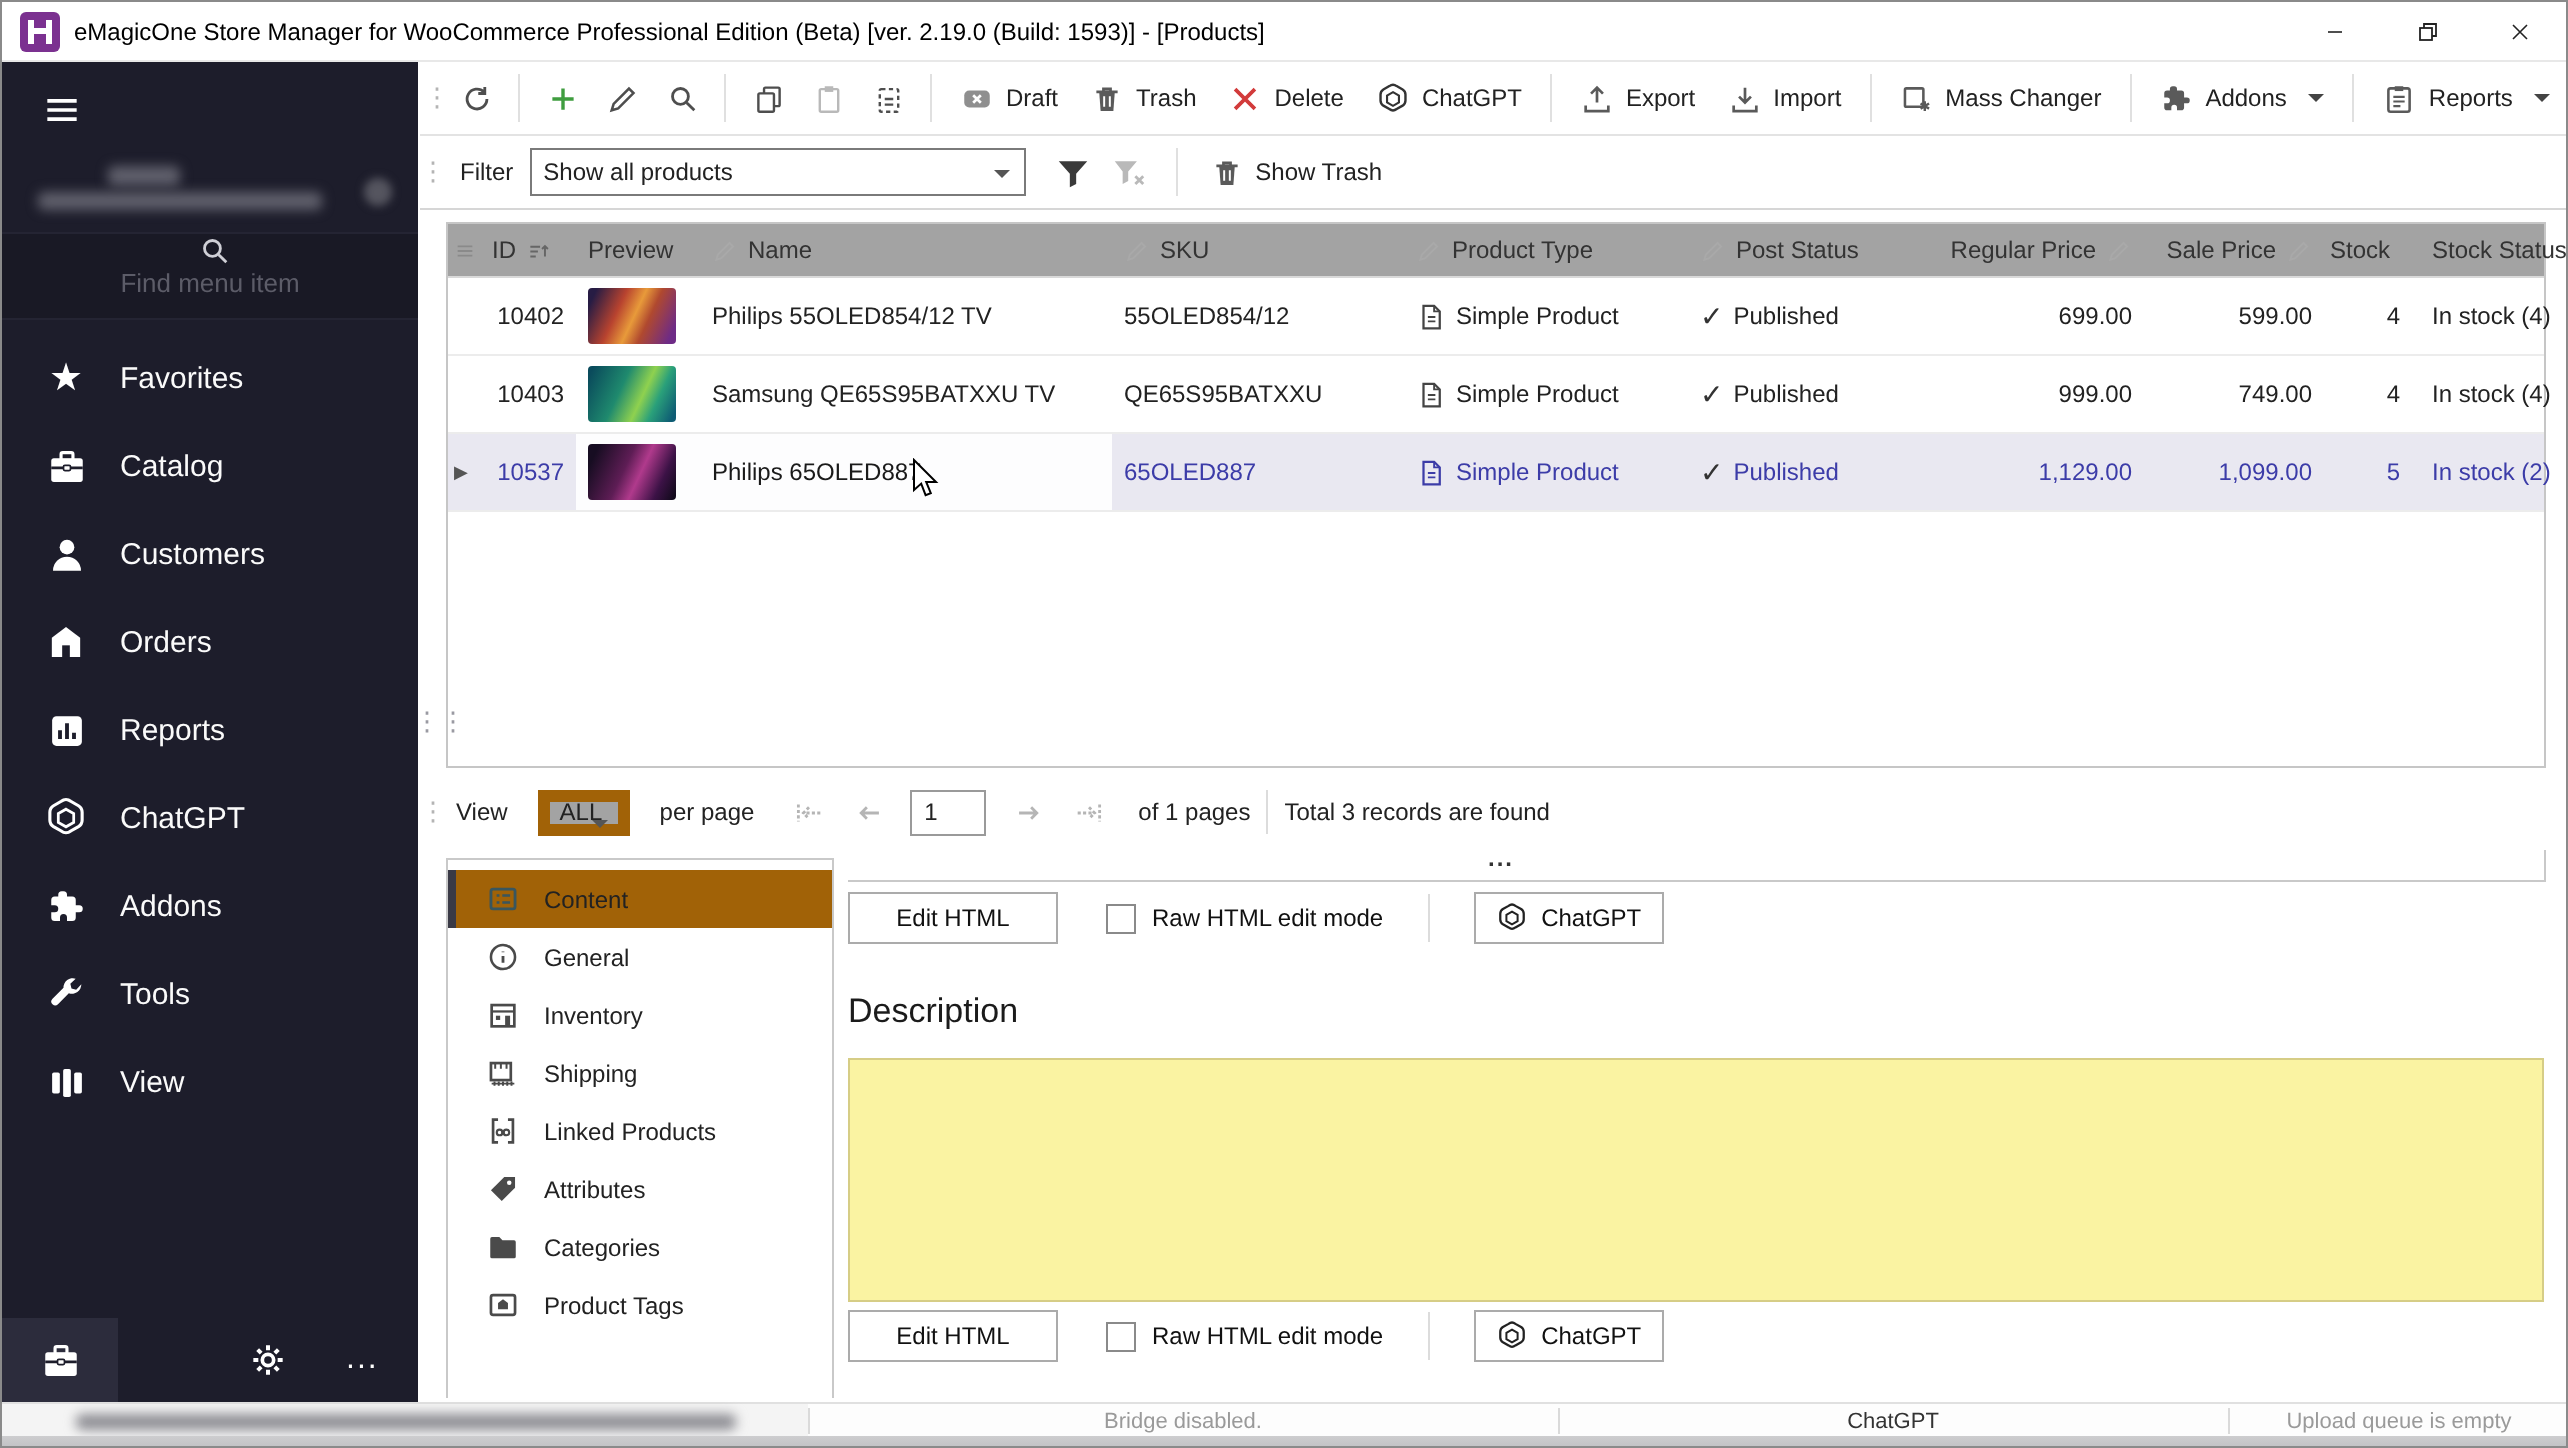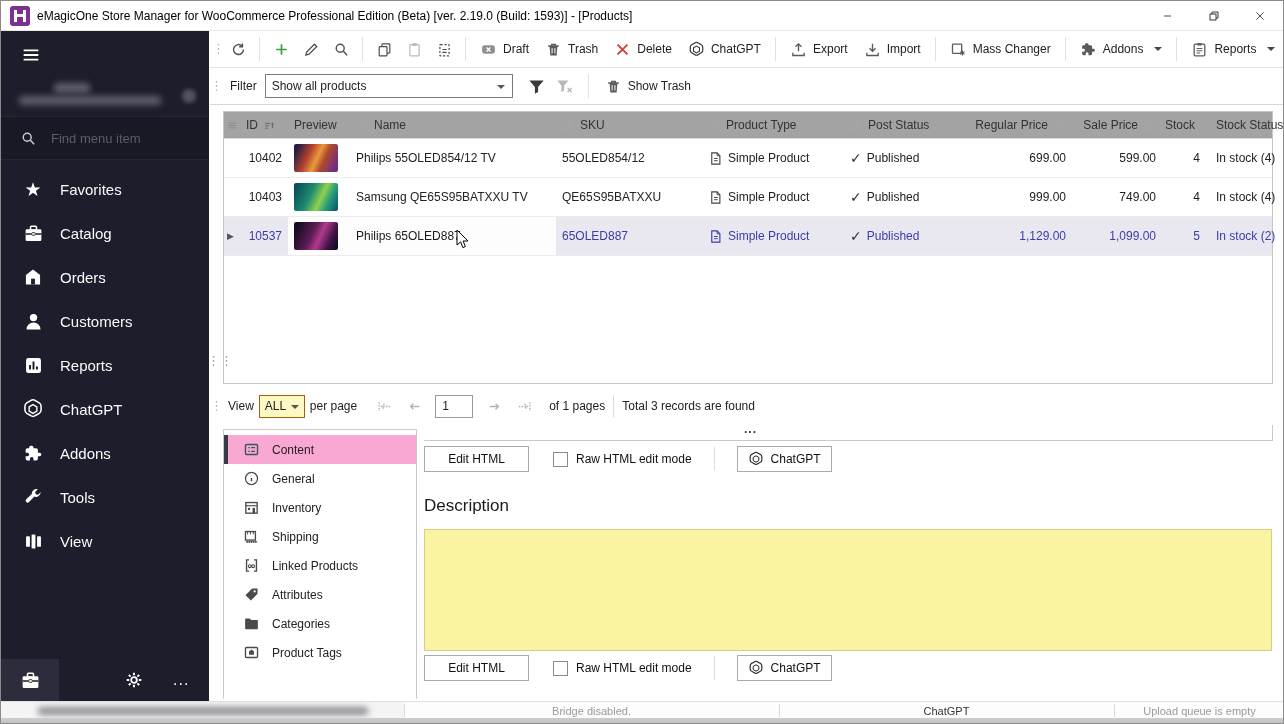--- a/index.html
+++ b/index.html
@@ -15,21 +15,21 @@
   .apptitle { font-size:12px; color:#000000; }
   .wincontrols { margin-left:auto; display:flex; height:30px; }
   .winbtn { width:46px; height:30px; display:flex; align-items:center; justify-content:center; color:#222; }
   .winbtn svg { width:12px; height:12px; }
 
   
   .sidebar { position:absolute; top:30px; left:0; width:208px; height:670px; background:#1d1d2b; color:#fff; }
   .hamburger { position:absolute; top:12px; left:16px; width:28px; height:24px; display:flex; align-items:center; justify-content:center; }
   .blur-blob { position:absolute; background:#5f5f6b; filter:blur(3px); border-radius:3px; }
   .acct-dot { position:absolute; width:14px; height:14px; border-radius:50%; background:#55555f; filter:blur(2px); }
-  .side-search { position:absolute; top:85px; left:0; width:208px; height:44px; background:#18московia; background:#191925; display:flex; align-items:center; border-top:1px solid #242433; border-bottom:1px solid #242433; }
+  .side-search { position:absolute; top:85px; left:0; width:208px; height:44px; background:#18московia; background:#191925; display:flex; align-items:center; border-top:1px solid #242433; border-bottom:1px solid #242433;flex-direction:column; }
   .side-search .sicon { margin:0 14px 0 19px; color:#cfcfd6; }
   .side-search .ph { color:#5c5c68; font-size:13px; }
   .menu { position:absolute; top:136px; left:0; width:208px; }
   .mitem { height:44px; display:flex; align-items:center; cursor:default; }
   .mitem .mic { width:26px; height:22px; margin:0 14px 0 19px; color:#fff; display:flex; align-items:center; justify-content:center; flex:none; }
   .mitem .mlabel { font-size:15px; color:#fafafa; }
   .side-bottom { position:absolute; bottom:0; left:0; width:208px; height:42px; display:flex; align-items:center; background:#1d1d2b; }
   .sb-tile { width:58px; height:42px; background:#2c2c3c; display:flex; align-items:center; justify-content:center; }
   .sb-gear { margin-left:60px; width:30px; display:flex; justify-content:center; }
   .sb-more { margin-left:24px; color:#fff; font-size:16px; letter-spacing:1px; }
@@ -71,30 +71,30 @@
   .t1 { background:linear-gradient(115deg,#0a4b5c 5%,#1f8a6e 38%,#8fd14f 60%,#2aa07a 75%,#0e5c74 95%); }
   .t2 { background:linear-gradient(115deg,#170d22 10%,#5e1d55 42%,#b03a8c 58%,#3c1246 80%,#120a1c 97%); }
   .check { font-weight:bold; color:#333; font-size:14px; }
   .trow.sel .check { color:#3c3ca8; }
   .expand { color:#555; font-size:9px; }
   .splitdots { position:absolute; top:356px; left:206px; color:#9a9aa2; font-size:13px; line-height:7px; letter-spacing:0; width:14px; }
 
   
   .pagerow { position:absolute; top:387px; left:209px; width:1075px; height:36px; display:flex; align-items:center; background:#fff; }
   .pagerow .vsep { width:1px; height:22px; background:#dcdcdc; margin:0 8px; }
-  .minicombo { width:46px; height:23px; border:1px solid #a16207; display:flex; align-items:center; padding:0 5px; position:relative; margin:0 5px; background:#fef9c3; }
+  .minicombo { width:46px; height:23px; border:6px solid #a16207; display:flex; align-items:center; padding:0 5px; position:relative; margin:0 15px; background:#a3a3a3; }
   .minicombo::after { content:""; position:absolute; right:5px; top:9px; border:4px solid transparent; border-top-color:#555; }
   .pageinput { width:38px; height:23px; border:1px solid #9a9a9a; display:flex; align-items:center; padding:0 6px; margin:0 6px; background:#fff; }
   .navic { width:22px; height:22px; display:flex; align-items:center; justify-content:center; color:#b5b5b5; margin:0 4px; }
 
   
   .tabpanel { position:absolute; top:428px; left:222px; width:194px; height:270px; background:#fff; border:1px solid #c9c9c9; border-bottom:none; padding-top:5px; }
   .tab { height:29px; display:flex; align-items:center; color:#222; position:relative; }
   .tab .tic { width:20px; margin:0 11px 0 17px; color:#4a4a4a; display:flex; justify-content:center; flex:none; }
-  .tab.sel { background:#f9a8d4; }
+  .tab.sel { background:#a16207; }
   .tab.sel::before { content:""; position:absolute; left:0; top:0; bottom:0; width:4px; background:#3a3a46; }
   .tab.sel .tic { color:#39565e; }
   .tablabel { font-size:12px; }
 
   .collapsed-box { position:absolute; top:424px; left:423px; width:849px; height:16px; background:#fff; border-bottom:1px solid #c9c9c9; border-right:1px solid #c9c9c9; }
   .collapsed-box .dots { position:absolute; left:320px; top:-3px; font-weight:bold; color:#333; letter-spacing:1px; }
   .editrow { position:absolute; left:423px; display:flex; align-items:center; height:26px; }
   .btn { height:26px; min-width:105px; background:#fff; border:1px solid #ababab; display:flex; align-items:center; justify-content:center; padding:0 12px; color:#111; }
   .cbx { width:15px; height:15px; border:1px solid #8a8a8a; background:#fff; margin:0 8px 0 24px; flex:none; }
   .rawlbl { color:#111; }
@@ -344,33 +344,33 @@
       <div class="mitem">
           <span class="mic">
             <svg class="ic" style="width:21px;height:21px">
               <use href="#i-toolbox"></use>
             </svg>
           </span>
           <span class="mlabel">Catalog</span>
         </div>
       <div class="mitem">
           <span class="mic">
+            <svg class="ic" style="width:21px;height:21px">
+              <use href="#i-person"></use>
+            </svg>
+          </span>
+          <span class="mlabel">Customers</span>
+        </div>
+      <div class="mitem">
+          <span class="mic">
             <svg class="ic" style="width:20px;height:20px">
               <use href="#i-home"></use>
             </svg>
           </span>
           <span class="mlabel">Orders</span>
-        </div>
-      <div class="mitem">
-          <span class="mic">
-            <svg class="ic" style="width:21px;height:21px">
-              <use href="#i-person"></use>
-            </svg>
-          </span>
-          <span class="mlabel">Customers</span>
         </div>
       <div class="mitem">
           <span class="mic">
             <svg class="ic" style="width:21px;height:21px">
               <use href="#i-bars"></use>
             </svg>
           </span>
           <span class="mlabel">Reports</span>
         </div>
       <div class="mitem">

